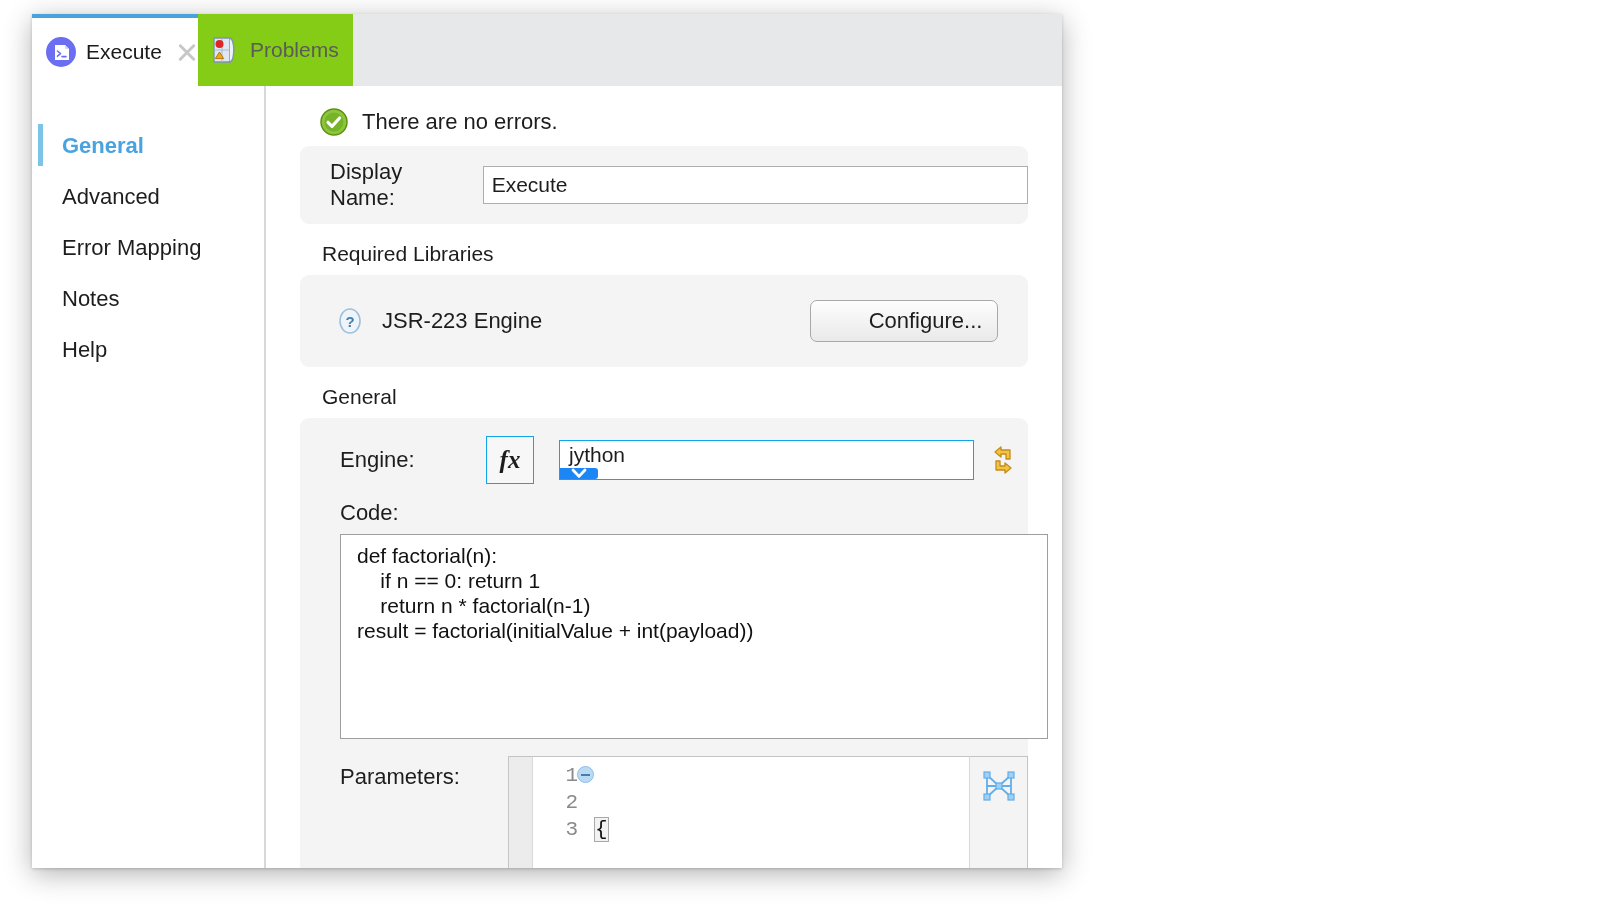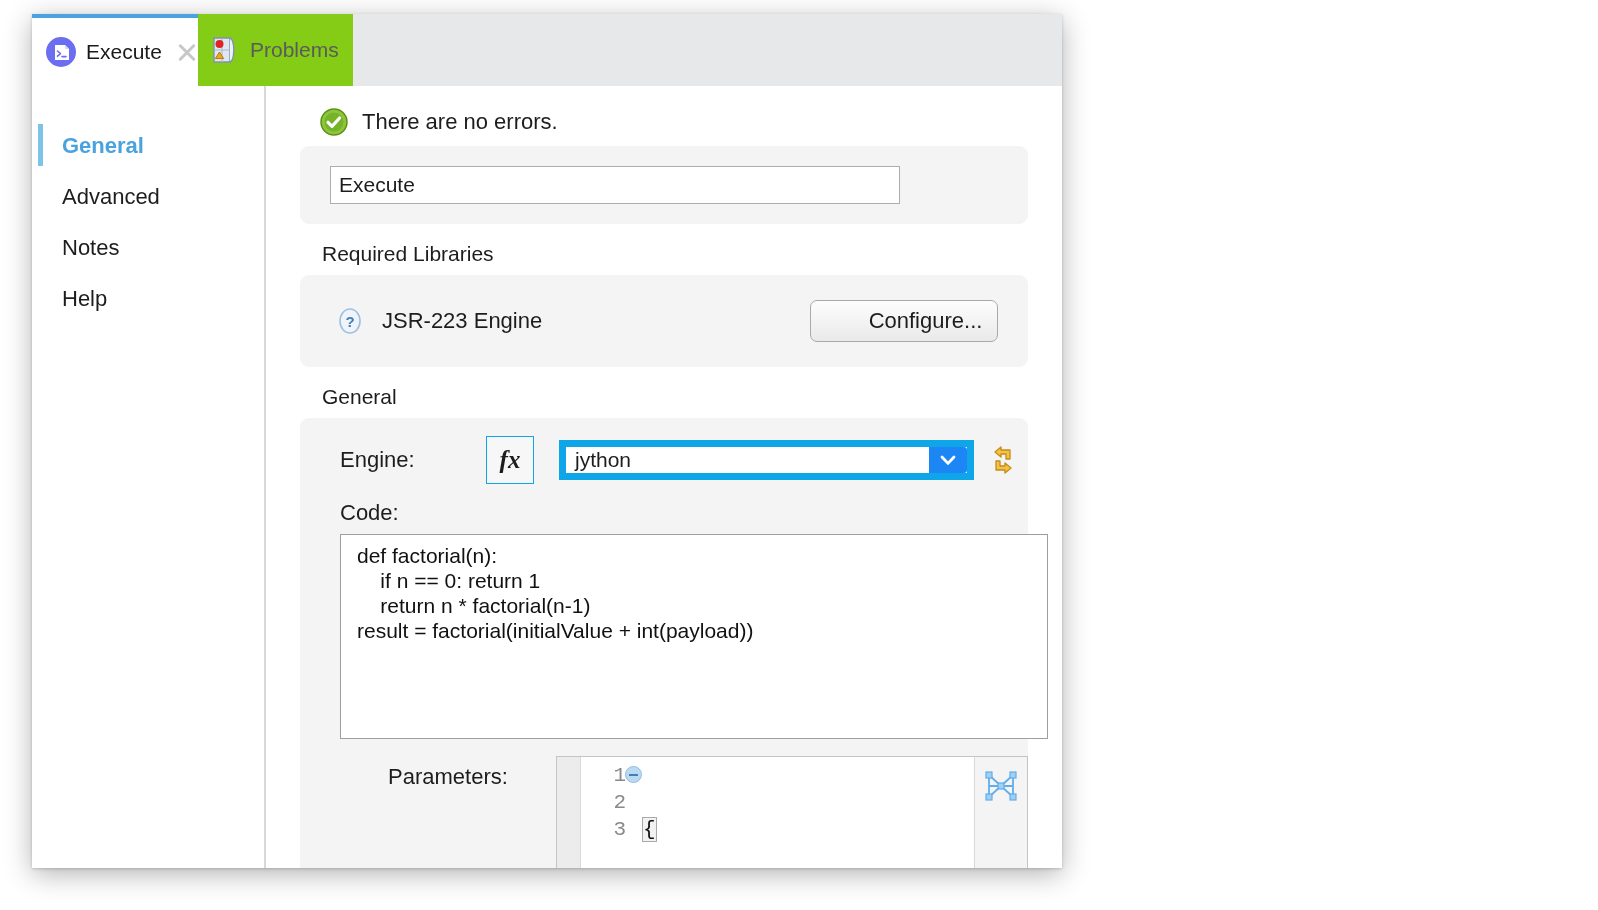--- a/index.html
+++ b/index.html
@@ -175,22 +175,23 @@
     display: flex; align-items: center; justify-content: center;
     font-family: "Liberation Serif", serif;
     font-style: italic; font-weight: bold;
     font-size: 25px; color: #1d1d1d;
     flex: none;
   }
   .combo {
     margin-left: 25px;
     display: flex; align-items: stretch;
     width: 415px; height: 40px;
-    border: 7px solid #0ea5e9;
-    background: #ffffff;
+    border: 1px solid #0ea5e9;
+    background: #ffffff;
+    flex-direction: column;
   }
   .combo-value {
     flex: 1; display: flex; align-items: center;
     padding-left: 9px; font-size: 21px; color: #1d1d1d;
   }
   .combo-arrow {
     width: 38px; background: #1d86f5;
     border-radius: 0 3px 3px 0;
     display: flex; align-items: center; justify-content: center;
   }
@@ -203,21 +204,21 @@
     padding: 8px 16px;
     font-family: "Liberation Sans", sans-serif;
     font-size: 21px; color: #111111;
     line-height: 25px;
     white-space: pre;
     overflow: hidden;
   }
 
   
   #params-row { display: flex; align-items: flex-start; padding-left: 40px; margin-top: 17px; }
-  #params-label { font-size: 22px; color: #1d1d1d; width: 168px; flex: none; padding-top: 8px; margin-left: 48px; }
+  #params-label { font-size: 22px; color: #1d1d1d; width: 168px; flex: none; padding-top: 8px; }
   #params-editor {
     display: flex;
     width: 535px; height: 140px;
     background: #ffffff;
     border: 1px solid #c4c4c4;
     border-right: none;
     overflow: hidden;
   }
   .pe-strip { width: 24px; background: #ececec; border-right: 1px solid #d9d9d9; flex: none; }
   .pe-gutter {
@@ -301,20 +302,23 @@
   <div id="bodyarea">
 
     <div id="sidebar">
       <div class="side-item active">
         <span>General</span>
       </div>
       <div class="side-item">
         <span>Advanced</span>
       </div>
       <div class="side-item">
+        <span>Error Mapping</span>
+      </div>
+      <div class="side-item">
         <span>Notes</span>
       </div>
       <div class="side-item">
         <span>Help</span>
       </div>
     </div>
 
     <div id="divider"></div>
 
     <div id="content">
@@ -324,20 +328,21 @@
           <svg width="28" height="28" viewBox="0 0 28 28">
             <circle cx="14" cy="14" r="13" fill="#8cc63f" stroke="#5f9111" stroke-width="1.5"></circle>
             <circle cx="14" cy="14" r="9.5" fill="#76b329"></circle>
             <path d="M8 14.3 l4 4 7.6 -8.3" fill="none" stroke="#ffffff" stroke-width="3.2" stroke-linecap="round" stroke-linejoin="round"></path>
           </svg>
         </span>
         <span>There are no errors.</span>
       </div>
 
       <div class="panel" id="dn-panel">
+        <span id="dn-label">Display Name:</span>
         <div class="textfield" id="dn-input">
           <span>Execute</span>
         </div>
       </div>
 
       <div class="grouplabel">Required Libraries</div>
       <div class="panel" id="lib-panel">
         <span class="q-icon">
           <svg width="28" height="28" viewBox="0 0 28 28">
             <ellipse cx="14" cy="14" rx="10" ry="12" fill="#eef4fa" stroke="#9cc0dd" stroke-width="1.6"></ellipse>

